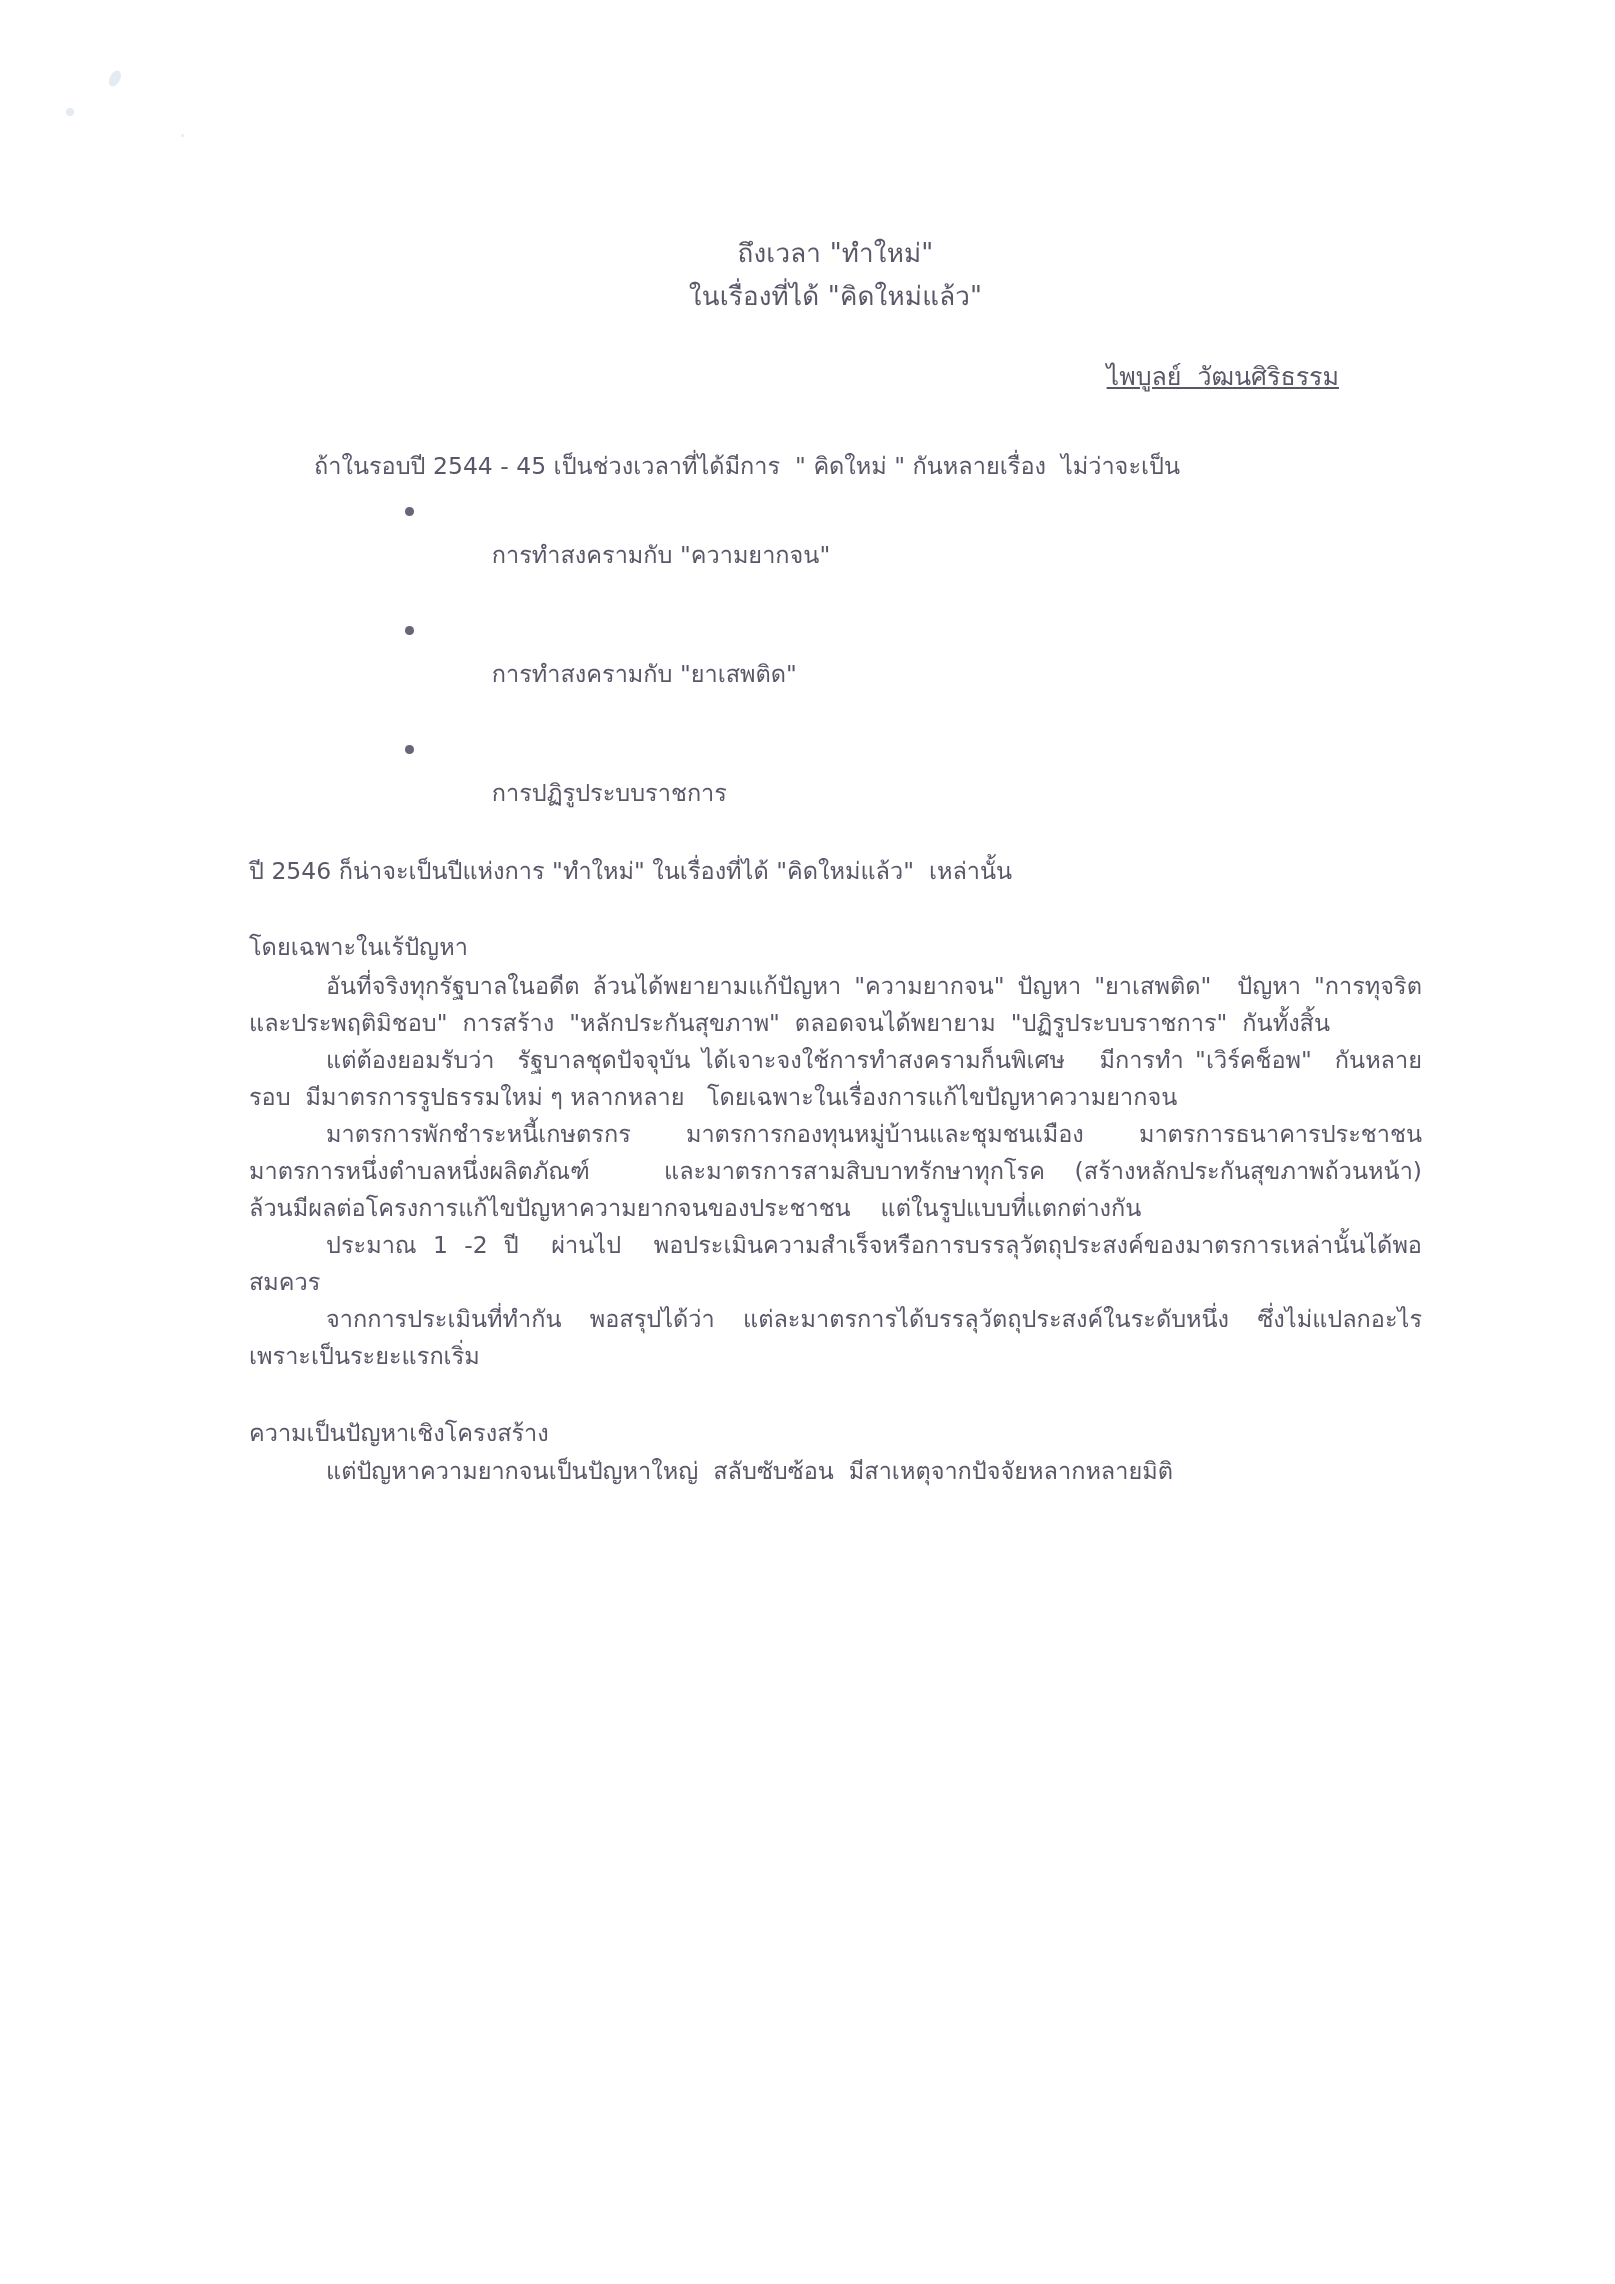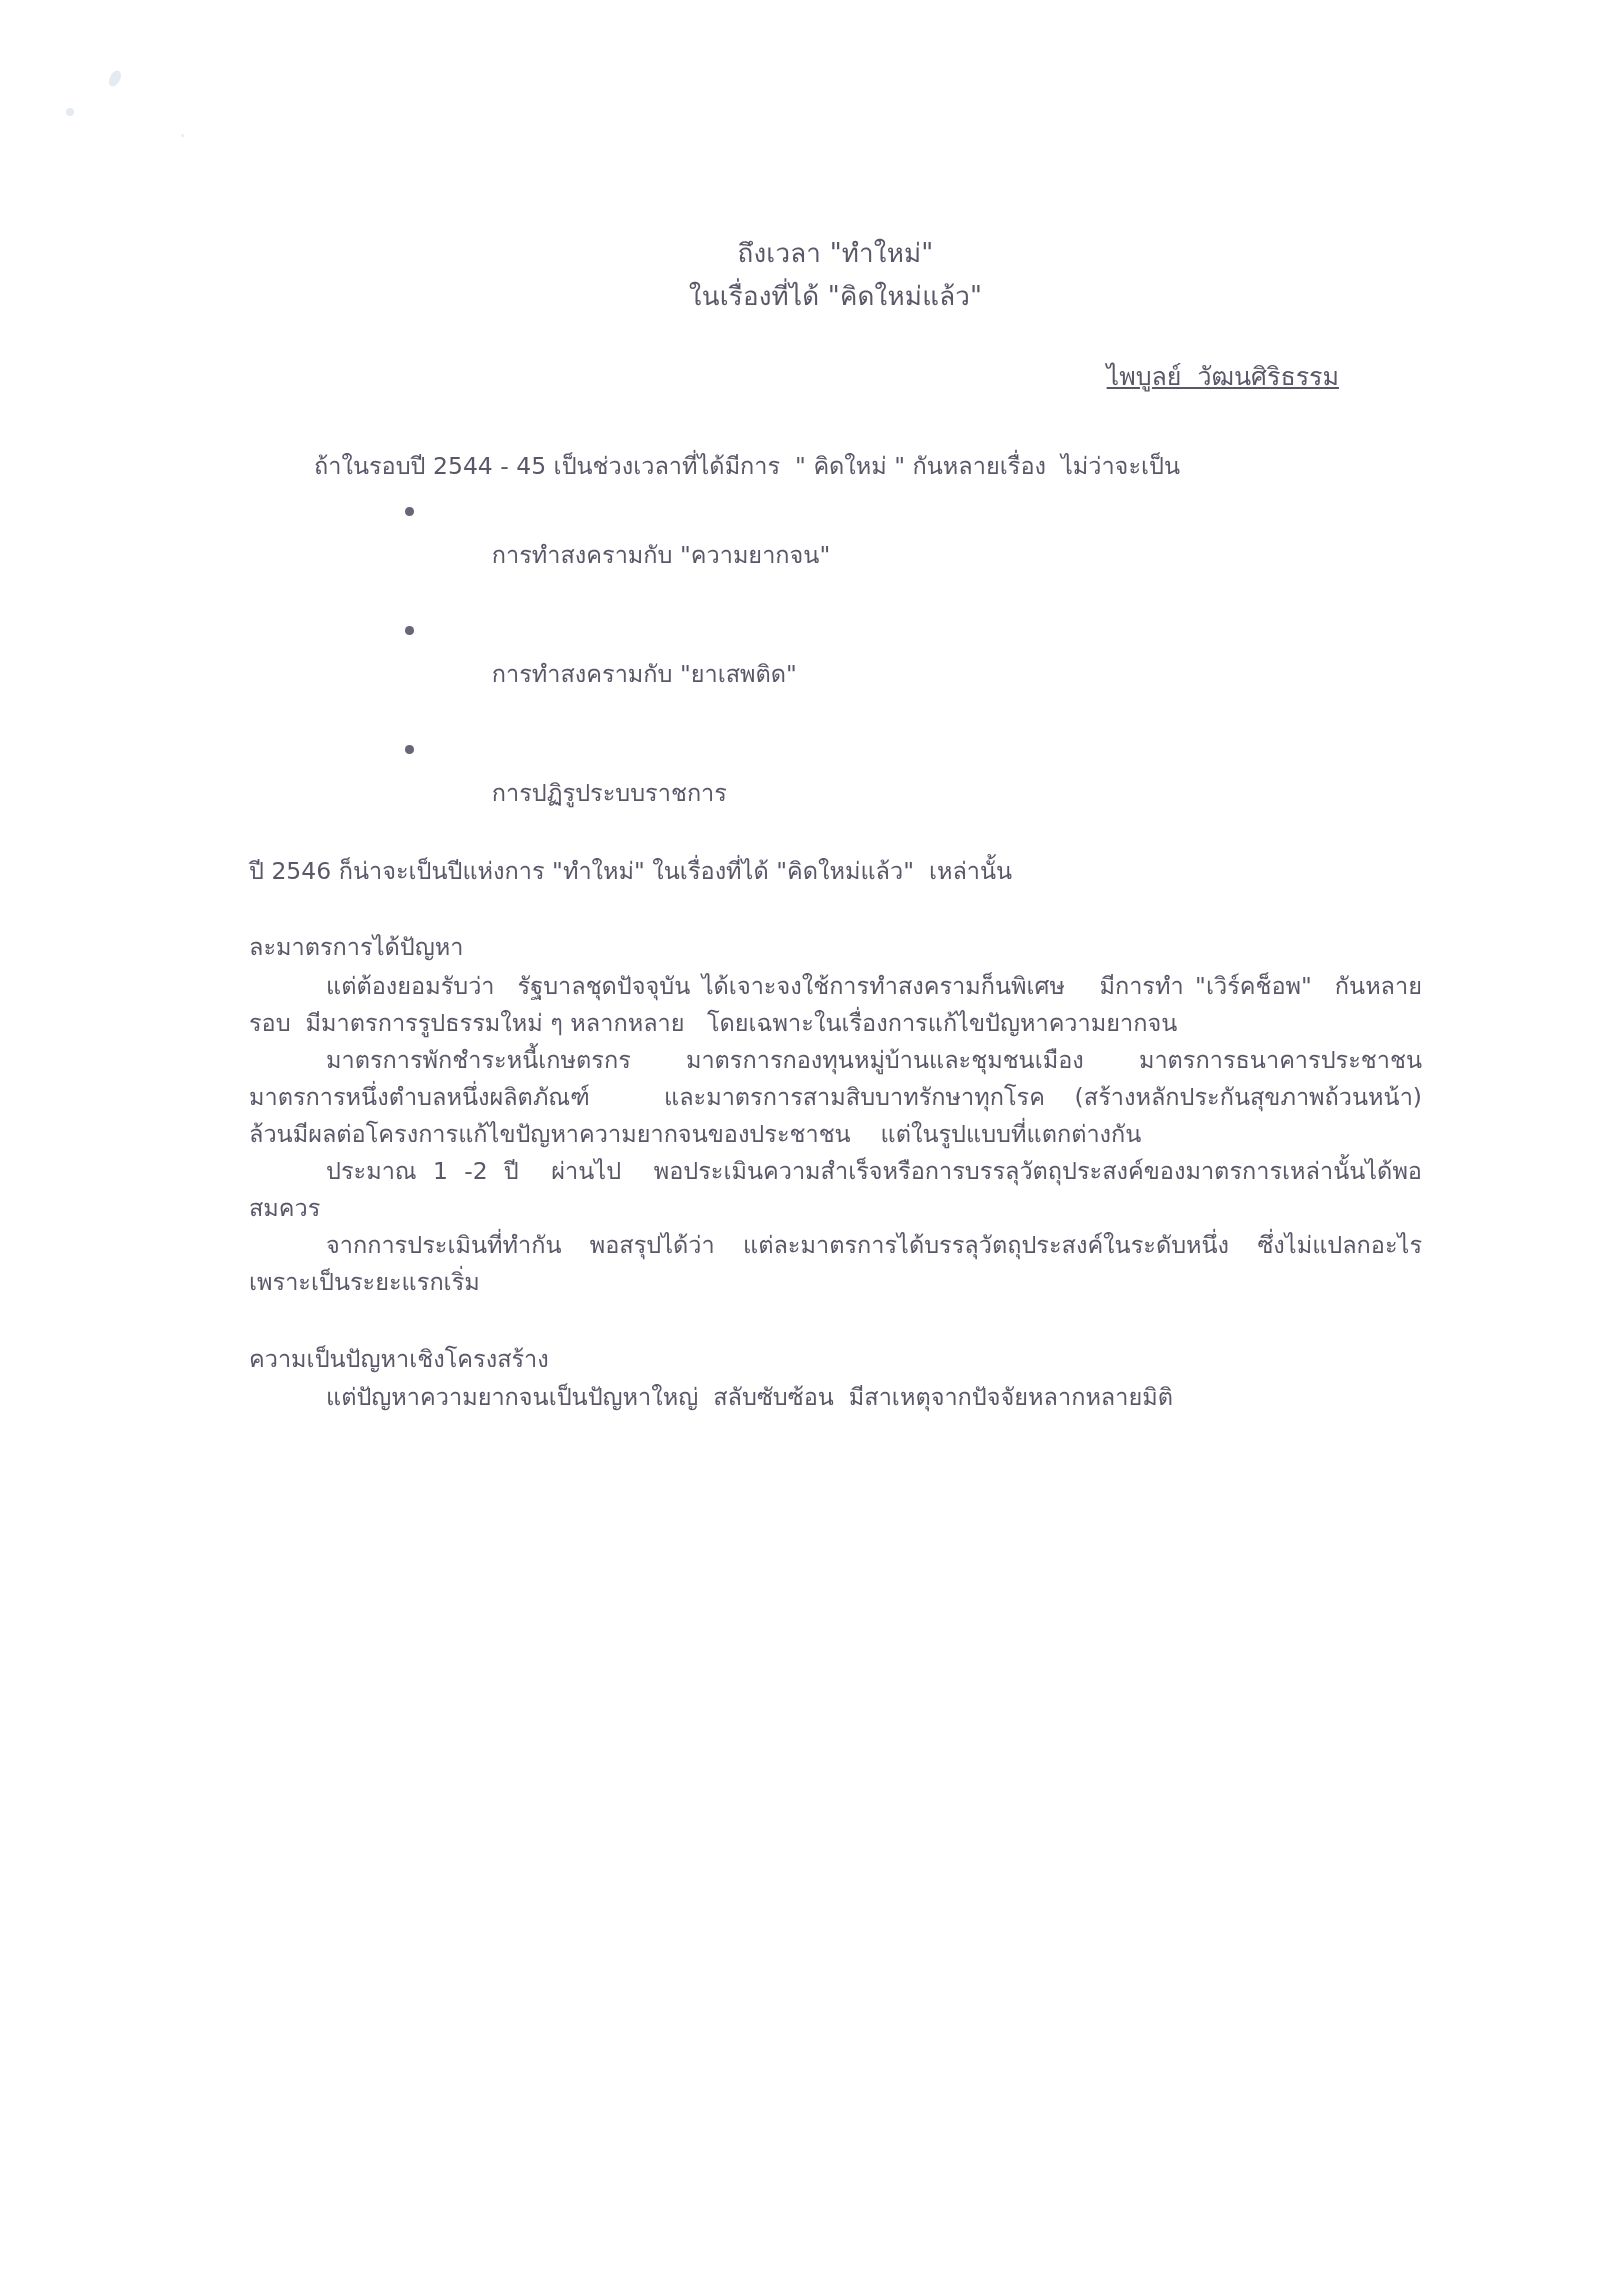--- a/index.html
+++ b/index.html
@@ -144,22 +144,23 @@
         <span>การทำสงครามกับ "ยาเสพติด"</span>
       </li>
       <li>
         <span class="dot"></span>
         <span>การปฏิรูประบบราชการ</span>
       </li>
     </ul>
 
     <div class="closing-line">ปี 2546 ก็น่าจะเป็นปีแห่งการ "ทำใหม่" ในเรื่องที่ได้ "คิดใหม่แล้ว"  เหล่านั้น</div>
 
-    <h2 class="section-heading">ละมาตรการได้ปัญหา</h2>
+    <h2 class="section-heading">โดยเฉพาะในเร้ปัญหา</h2>
 
+    <p class="body-para"><span class="indent"></span><span>อันที่จริงทุกรัฐบาลในอดีต ล้วนได้พยายามแก้ปัญหา "ความยากจน" ปัญหา "ยาเสพติด"  ปัญหา "การทุจริตและประพฤติมิชอบ"  การสร้าง  "หลักประกันสุขภาพ"  ตลอดจนได้พยายาม  "ปฏิรูประบบราชการ"  กันทั้งสิ้น</span></p>
     <p class="body-para"><span class="indent"></span><span>แต่ต้องยอมรับว่า  รัฐบาลชุดปัจจุบัน ได้เจาะจงใช้การทำสงครามก็นพิเศษ   มีการทำ "เวิร์คช็อพ"  กันหลายรอบ  มีมาตรการรูปธรรมใหม่ ๆ หลากหลาย   โดยเฉพาะในเรื่องการแก้ไขปัญหาความยากจน</span></p>
     <p class="body-para"><span class="indent"></span><span>มาตรการพักชำระหนี้เกษตรกร     มาตรการกองทุนหมู่บ้านและชุมชนเมือง     มาตรการธนาคารประชาชน     มาตรการหนึ่งตำบลหนึ่งผลิตภัณฑ์     และมาตรการสามสิบบาทรักษาทุกโรค  (สร้างหลักประกันสุขภาพถ้วนหน้า)  ล้วนมีผลต่อโครงการแก้ไขปัญหาความยากจนของประชาชน    แต่ในรูปแบบที่แตกต่างกัน</span></p>
     <p class="body-para"><span class="indent"></span><span>ประมาณ 1 -2 ปี  ผ่านไป  พอประเมินความสำเร็จหรือการบรรลุวัตถุประสงค์ของมาตรการเหล่านั้นได้พอสมควร</span></p>
     <p class="body-para"><span class="indent"></span><span>จากการประเมินที่ทำกัน  พอสรุปได้ว่า  แต่ละมาตรการได้บรรลุวัตถุประสงค์ในระดับหนึ่ง  ซึ่งไม่แปลกอะไร  เพราะเป็นระยะแรกเริ่ม</span></p>
 
     <h2 class="section-heading">ความเป็นปัญหาเชิงโครงสร้าง</h2>
 
     <p class="body-para"><span class="indent"></span><span>แต่ปัญหาความยากจนเป็นปัญหาใหญ่  สลับซับซ้อน  มีสาเหตุจากปัจจัยหลากหลายมิติ</span></p>
 
   </div>

